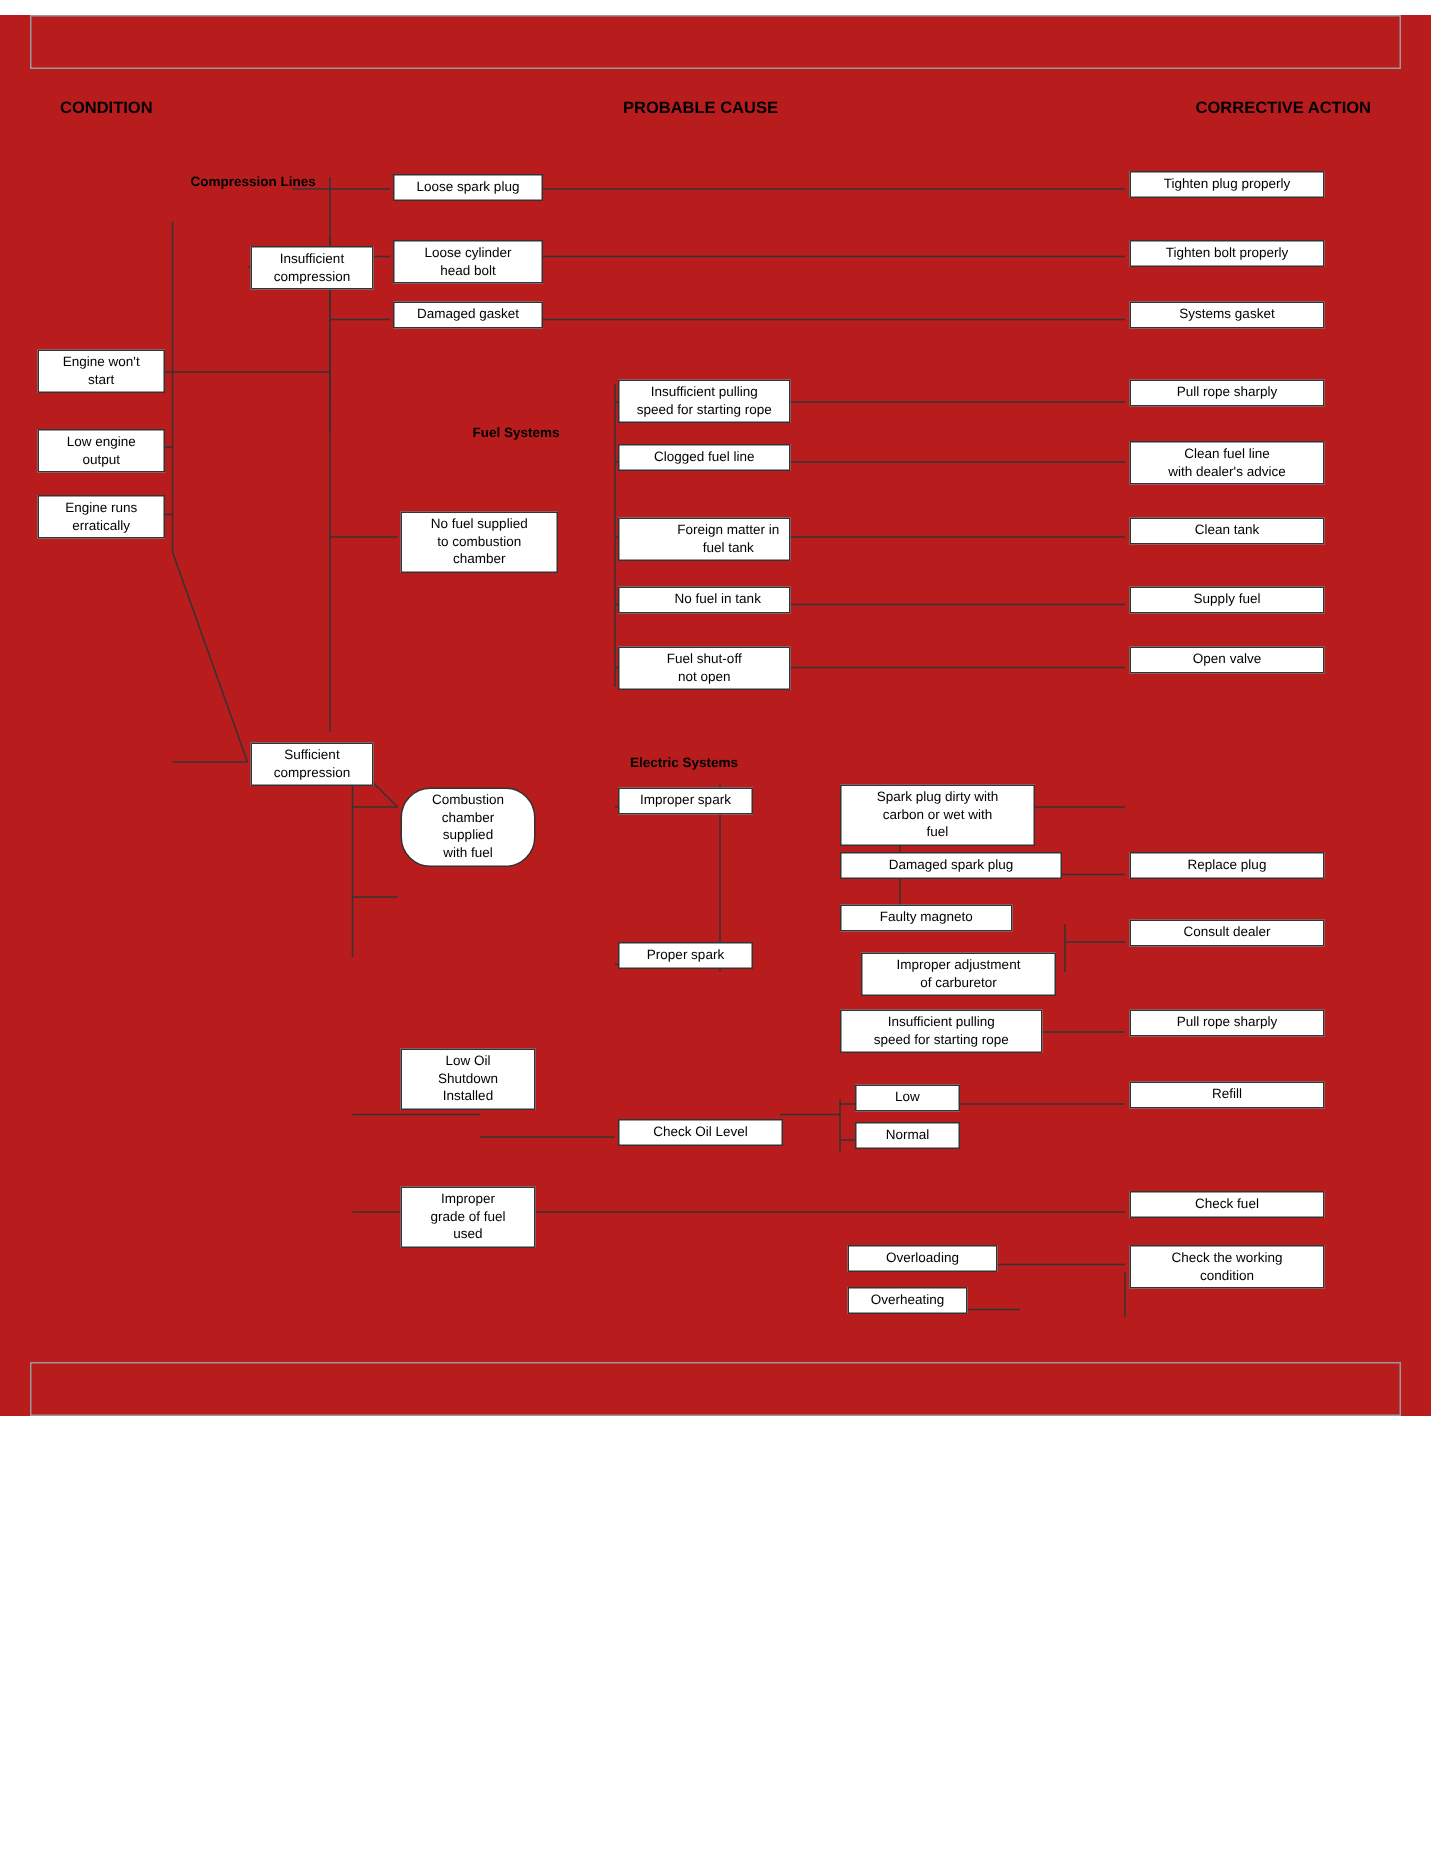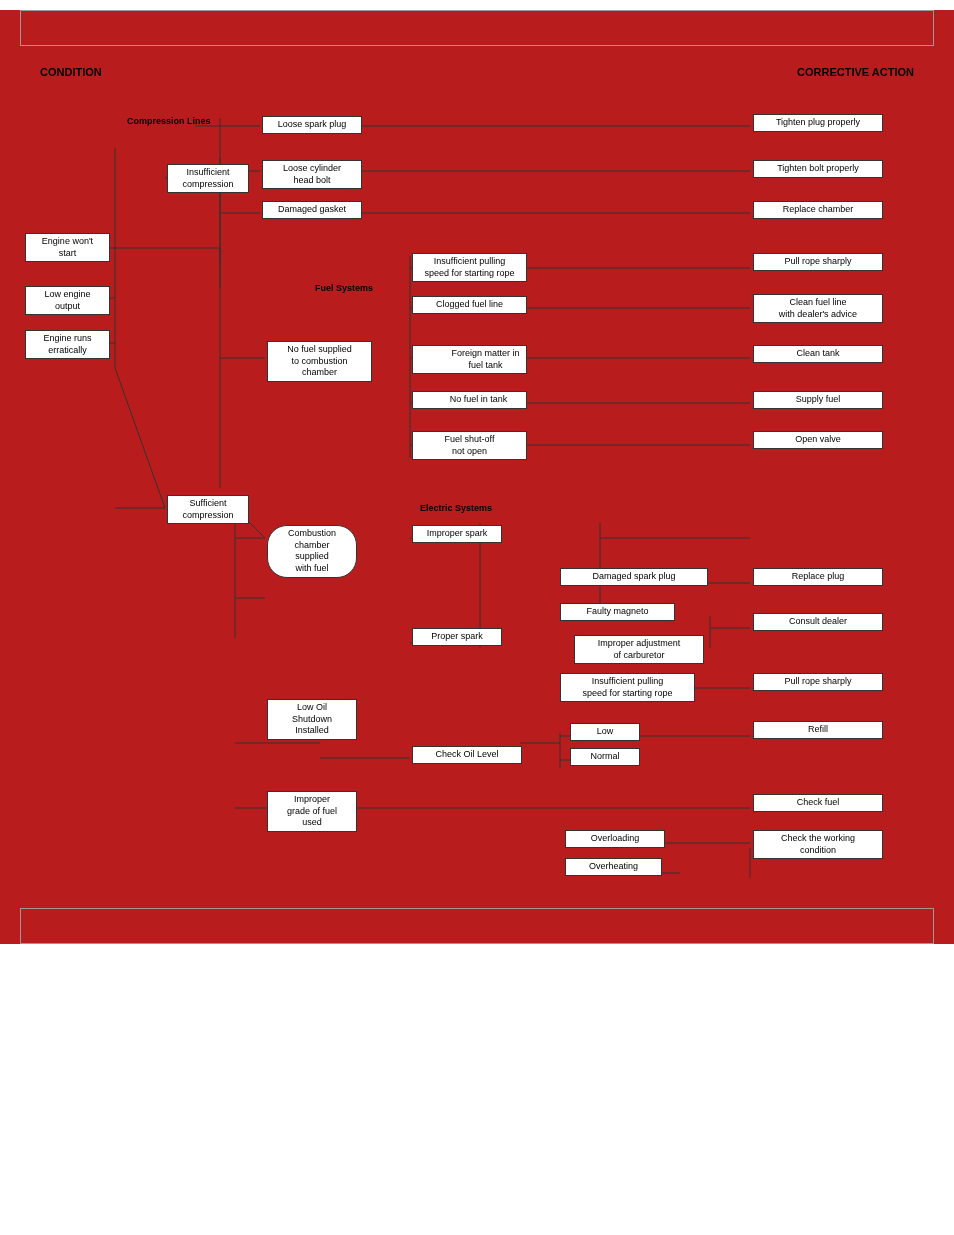--- a/index.html
+++ b/index.html
@@ -92,20 +92,21 @@
 <body>
 
 <div class="page-wrapper">
 
   <div class="top-bar"></div>
 
   <div class="diagram-area">
 
     <div class="headers">
       <div class="header-condition">CONDITION</div>
+      <div class="header-cause">PROBABLE CAUSE</div>
       <div class="header-action">CORRECTIVE ACTION</div>
     </div>
 
     <div class="flowchart">
 
       <svg class="lines-svg">
 
         <line x1="95" y1="60" x2="95" y2="280" stroke="#333" stroke-width="1"></line>
 
         <line x1="55" y1="160" x2="95" y2="160" stroke="#333" stroke-width="1"></line>
@@ -248,34 +249,35 @@
       <div class="box" style="left:392px; top:343px; width:115px;">Fuel shut-off<br>not open</div>
 
       <div style="position:absolute; left:400px; top:415px; font-size:9px; font-weight:bold;">Electric Systems</div>
 
       <div class="box" style="left:392px; top:437px; width:90px;">Improper spark</div>
 
       <div class="box" style="left:392px; top:540px; width:90px;">Proper spark</div>
 
       <div class="box" style="left:392px; top:658px; width:110px;">Check Oil Level</div>
 
+      <div class="box" style="left:540px; top:435px; width:130px;">Spark plug dirty with<br>carbon or wet with<br>fuel</div>
       <div class="box" style="left:540px; top:480px; width:148px;">Damaged spark plug</div>
       <div class="box" style="left:540px; top:515px; width:115px;">Faulty magneto</div>
       <div class="box" style="left:554px; top:547px; width:130px;">Improper adjustment<br>of carburetor</div>
       <div class="box" style="left:540px; top:585px; width:135px;">Insufficient pulling<br>speed for starting rope</div>
 
       <div class="box" style="left:550px; top:635px; width:70px;">Low</div>
       <div class="box" style="left:550px; top:660px; width:70px;">Normal</div>
 
       <div class="box" style="left:545px; top:742px; width:100px;">Overloading</div>
-      <div class="box" style="left:545px; top:770px; width:97px;">Overheating</div>
+      <div class="box" style="left:545px; top:770px; width:80px;">Overheating</div>
 
       <div class="box" style="left:733px; top:26px; width:130px;">Tighten plug properly</div>
       <div class="box" style="left:733px; top:72px; width:130px;">Tighten bolt properly</div>
-      <div class="box" style="left:733px; top:113px; width:130px;">Replace chamber</div>
+      <div class="box" style="left:733px; top:113px; width:130px;">Systems gasket</div>
       <div class="box" style="left:733px; top:165px; width:130px;">Pull rope sharply</div>
       <div class="box" style="left:733px; top:206px; width:130px;">Clean fuel line<br>with dealer's advice</div>
       <div class="box" style="left:733px; top:257px; width:130px;">Clean tank</div>
       <div class="box" style="left:733px; top:303px; width:130px;">Supply fuel</div>
       <div class="box" style="left:733px; top:343px; width:130px;">Open valve</div>
       <div class="box" style="left:733px; top:480px; width:130px;">Replace plug</div>
       <div class="box" style="left:733px; top:525px; width:130px;">Consult dealer</div>
       <div class="box" style="left:733px; top:585px; width:130px;">Pull rope sharply</div>
       <div class="box" style="left:733px; top:633px; width:130px;">Refill</div>
       <div class="box" style="left:733px; top:706px; width:130px;">Check fuel</div>

